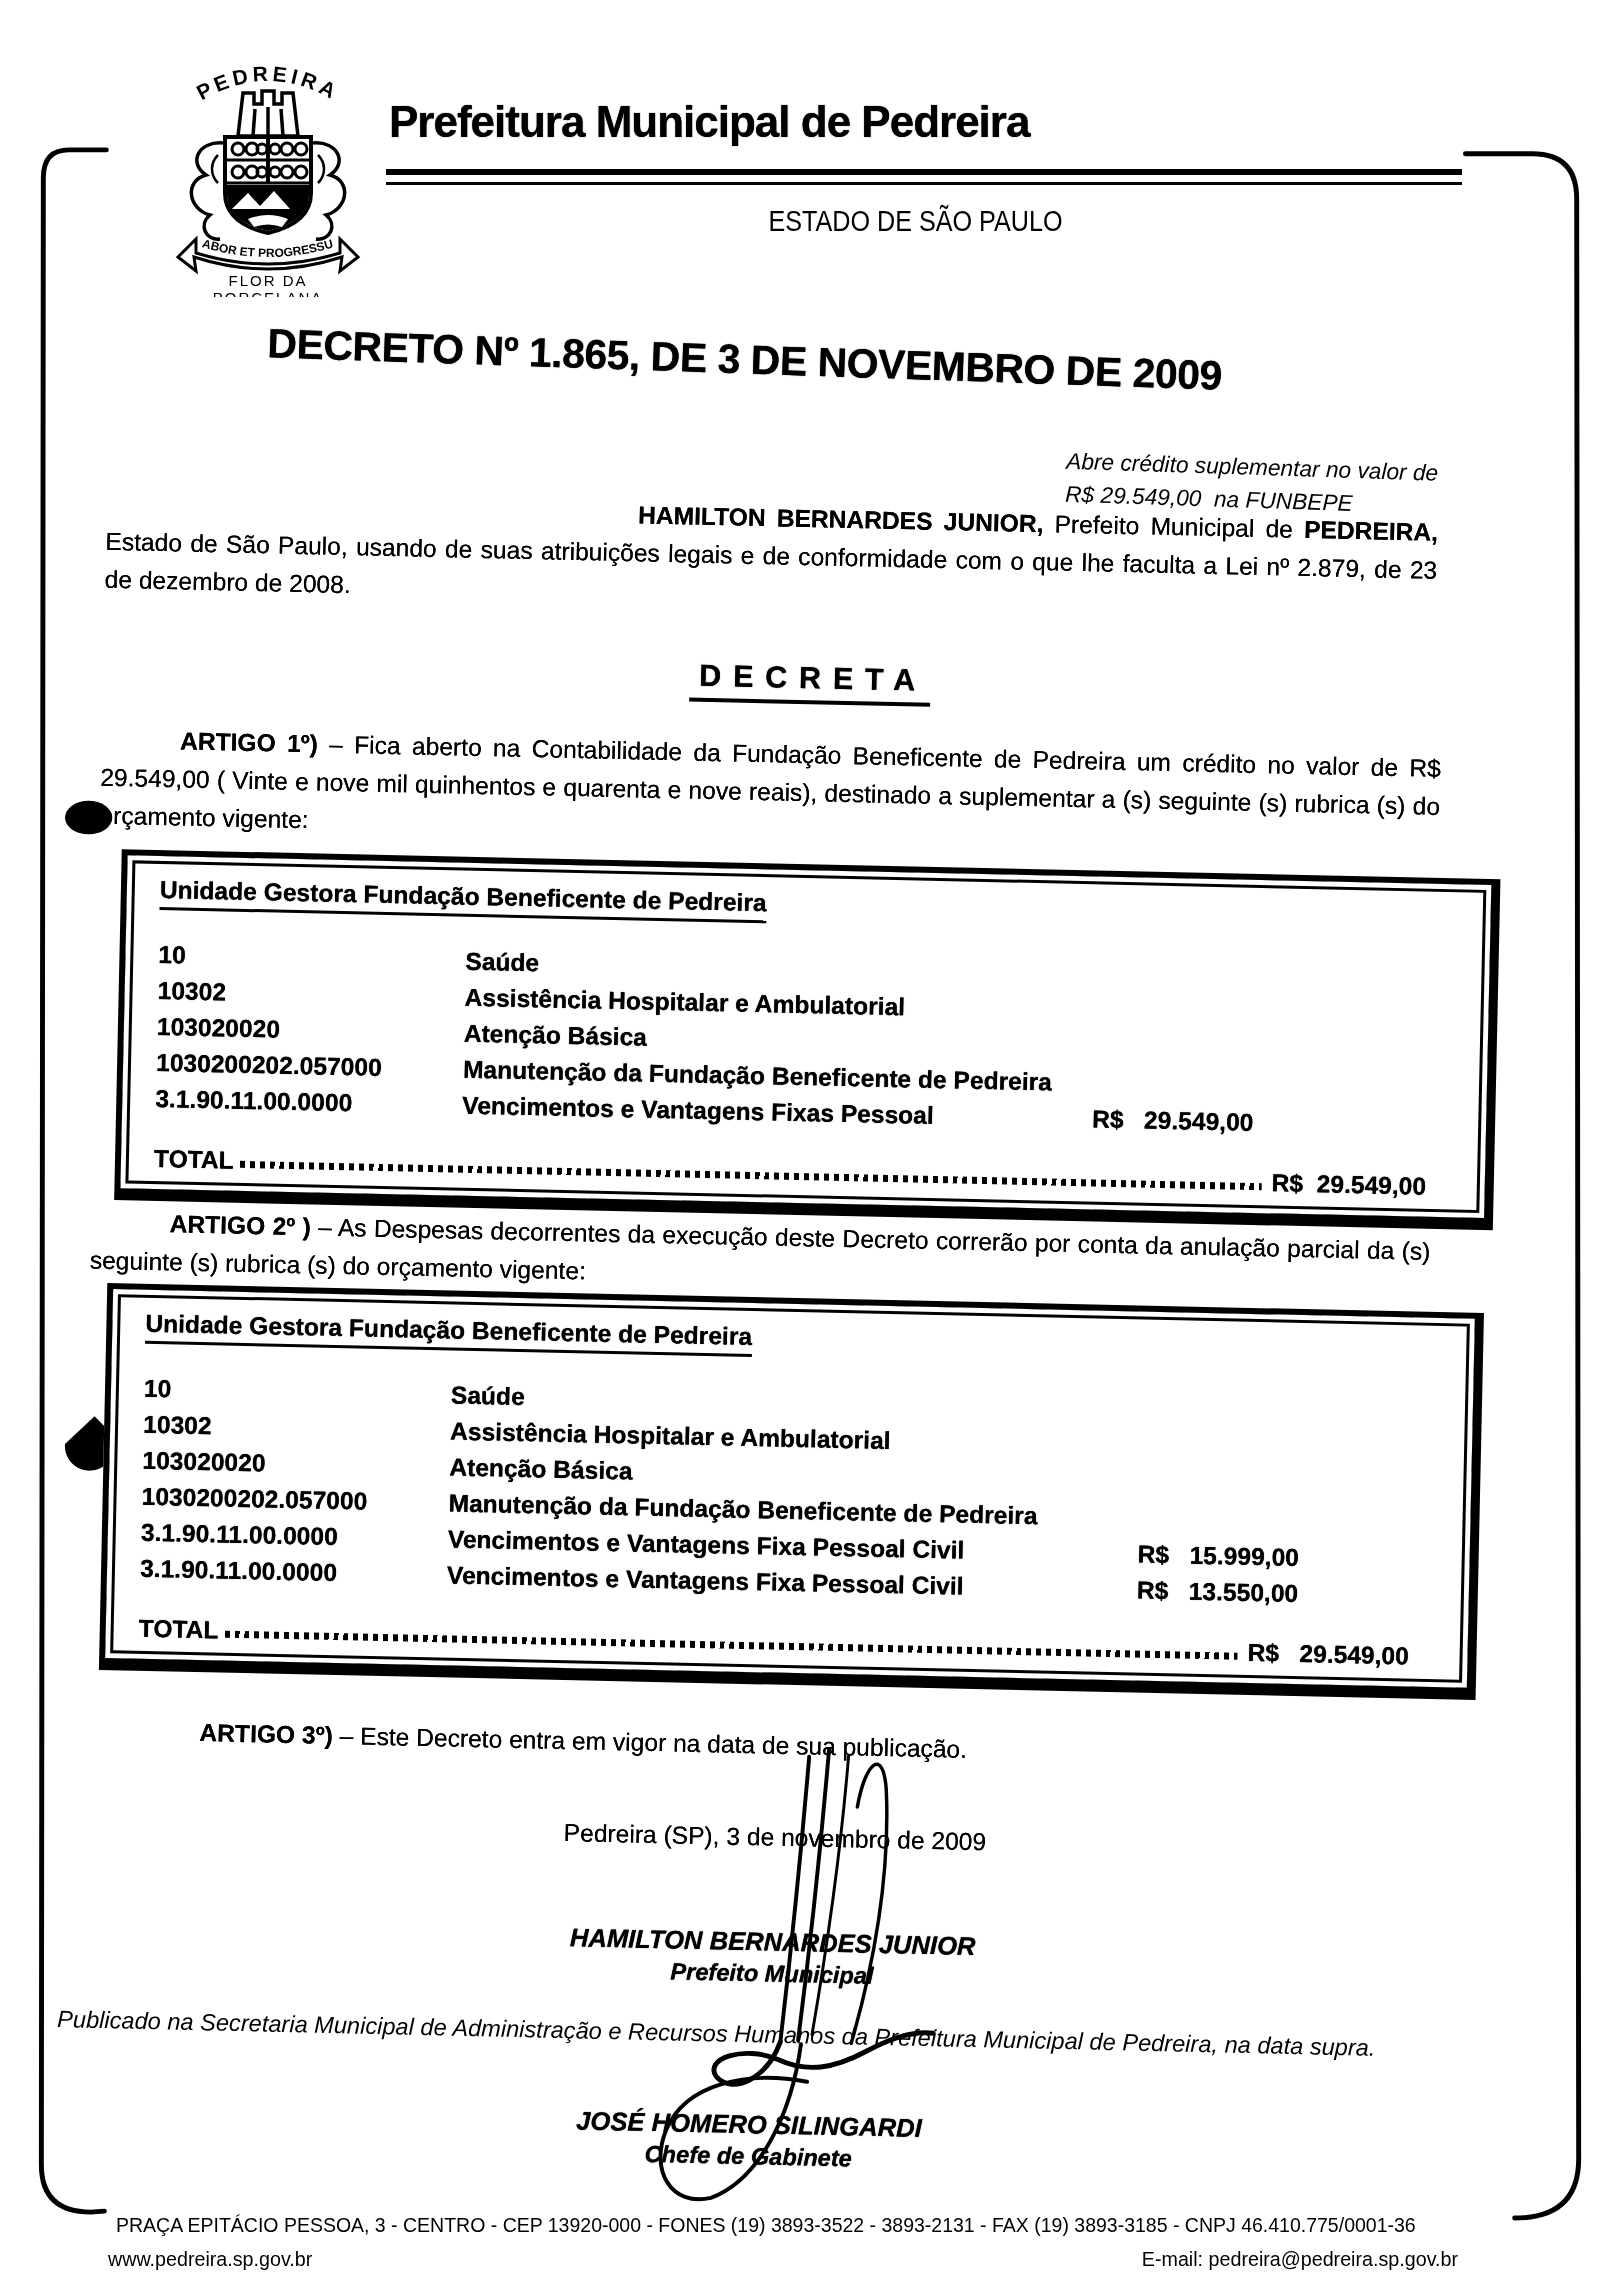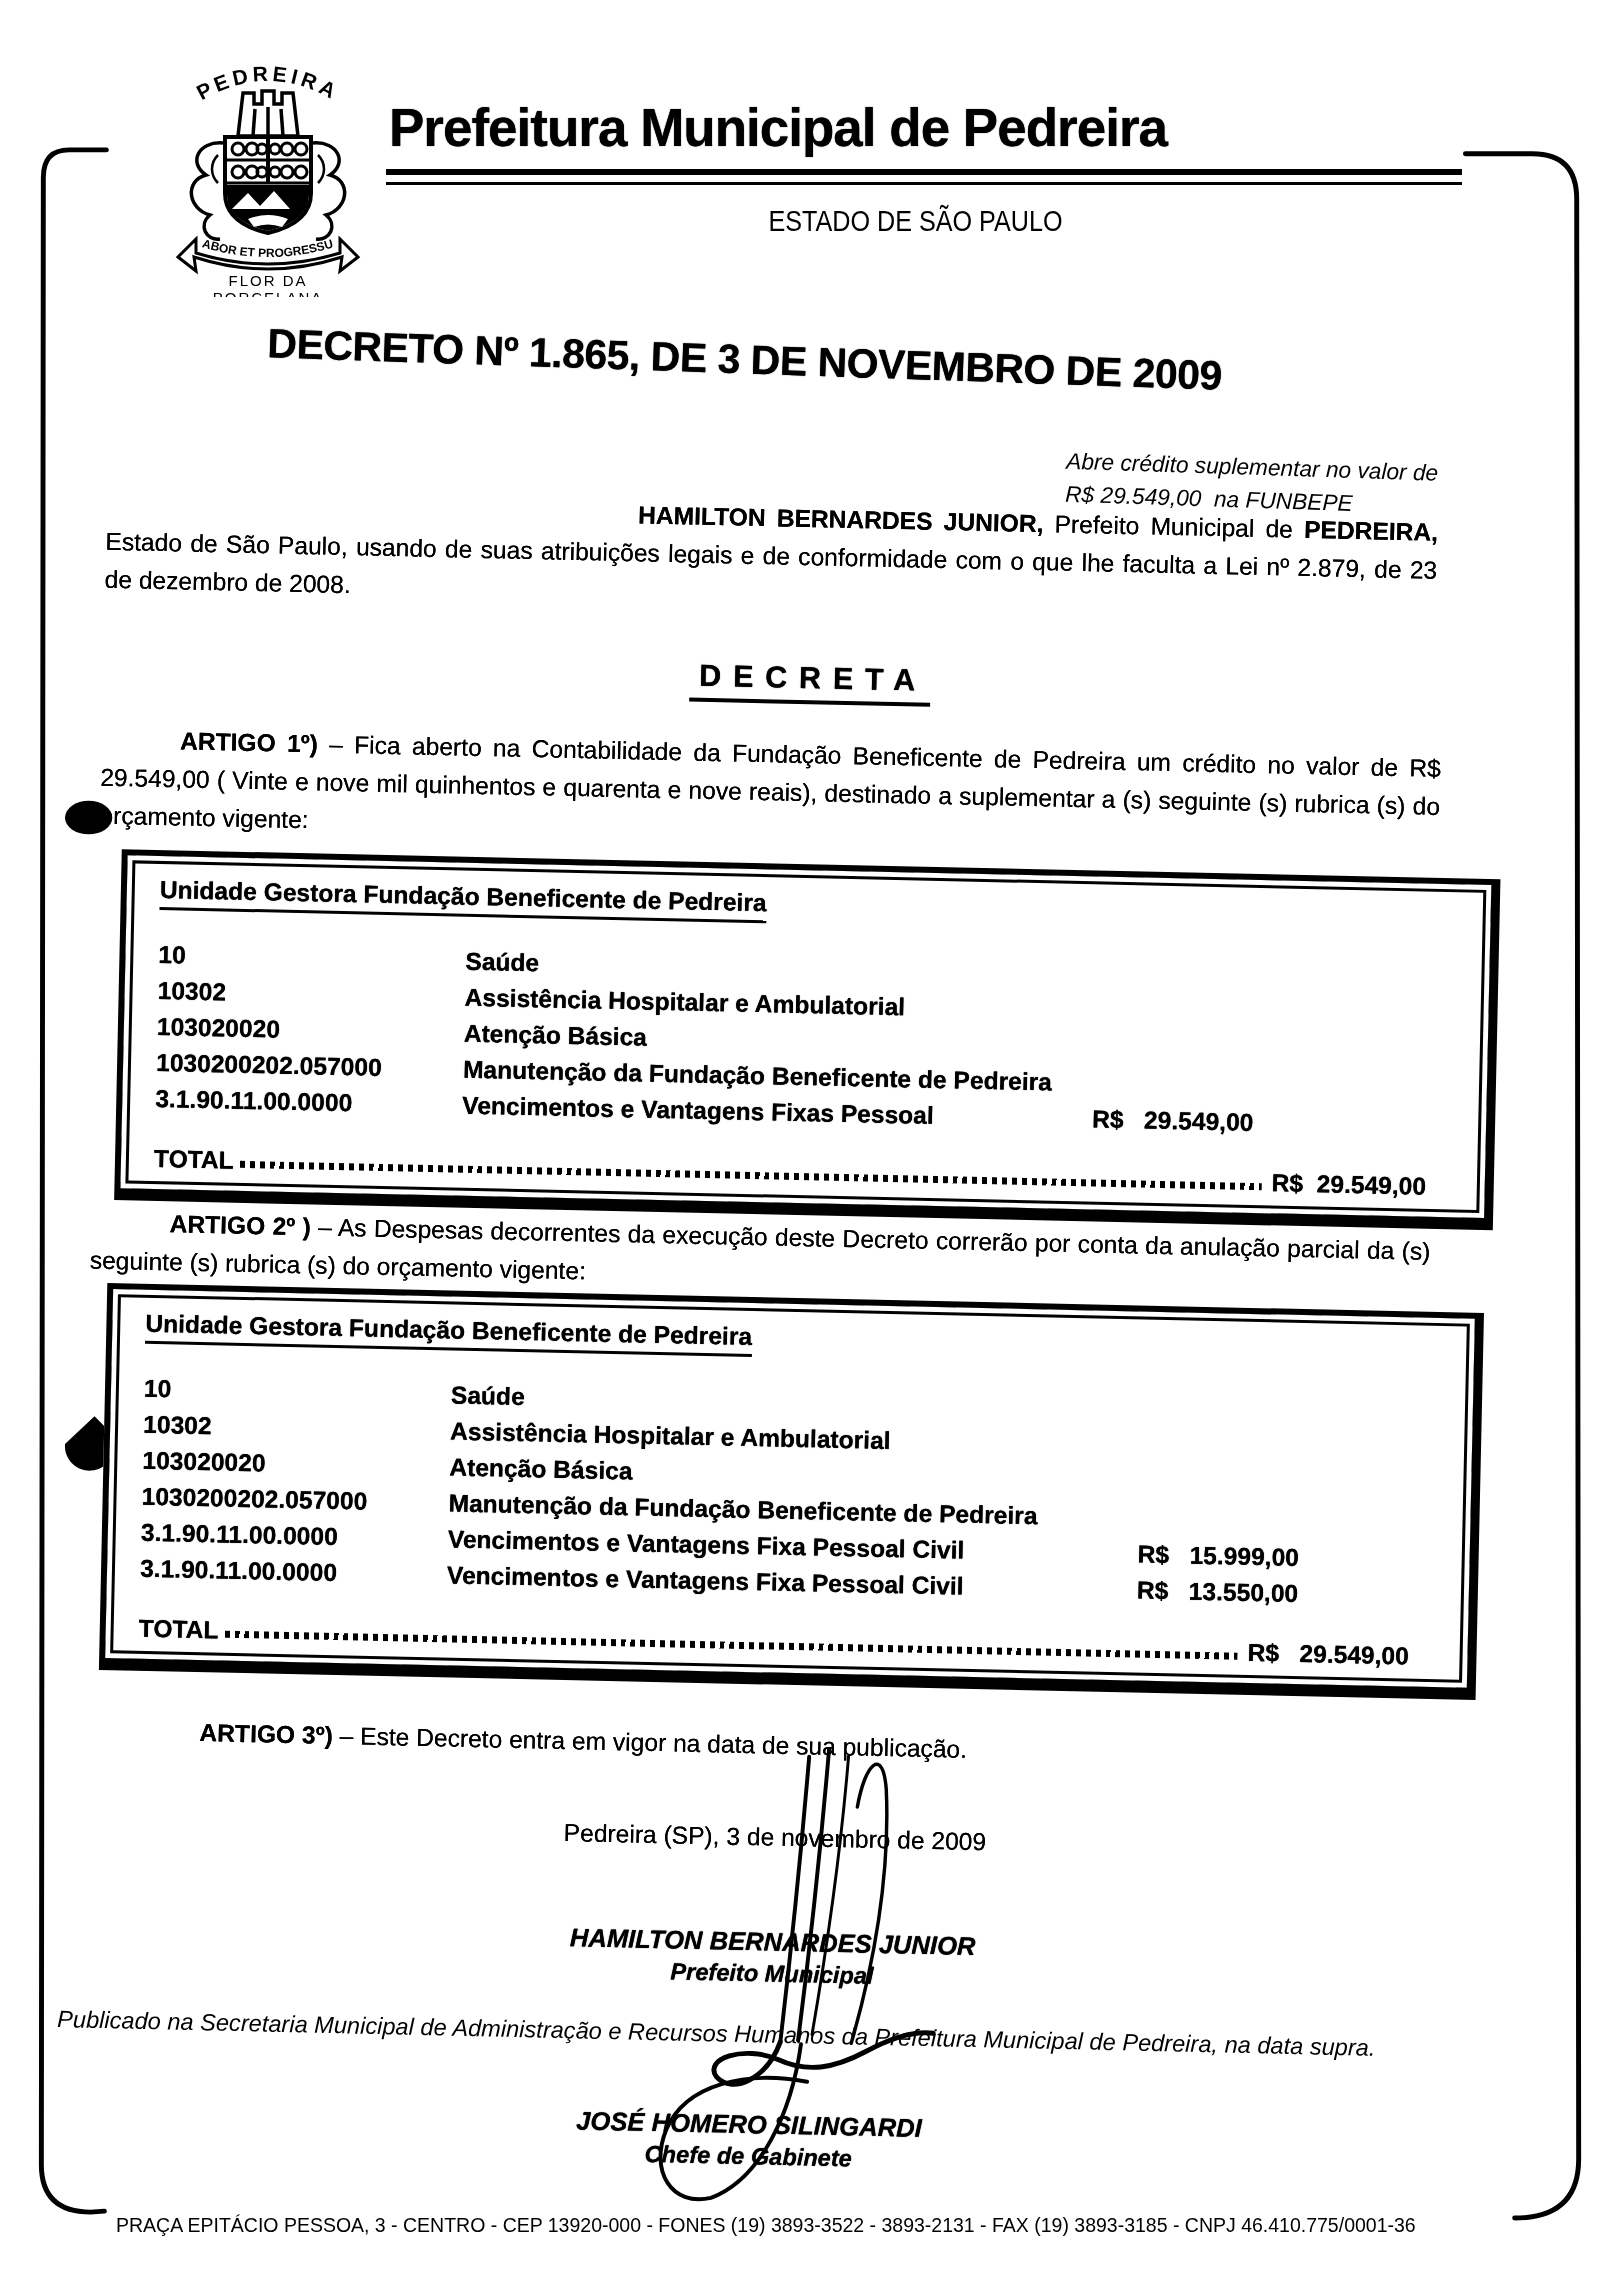--- a/index.html
+++ b/index.html
@@ -5,21 +5,21 @@
   html,body{margin:0;padding:0;background:#e8e8e8;}
   .page{
     position:relative;width:1622px;height:2295px;background:#ffffff;
     margin:0 auto;overflow:hidden;color:#000;
     font-family:"Liberation Sans","DejaVu Sans",sans-serif;
   }
   .abs{position:absolute;}
   
   .org-title{
     left:389px;top:97px;width:1084px;
-    font-size:53px;font-weight:800;letter-spacing:-1px;white-space:nowrap;
+    font-size:44px;font-weight:800;letter-spacing:-1px;white-space:nowrap;
     text-shadow:0 0 1px #000;
   }
   .rule1{left:386px;top:169px;width:1076px;height:5.9px;background:#000;}
   .rule2{left:386px;top:182px;width:1076px;height:3px;background:#000;}
   .state-line{
     left:630px;top:205px;width:571px;text-align:center;
     font-size:28.6px;letter-spacing:0px;transform:scaleX(.88);
   }
   
   .content{
@@ -283,15 +283,19 @@
         <path stroke-width="4" d="M873,1760 C866,1872 858,1962 848,2056"></path>
         <path stroke-width="3" d="M893,1766 C888,1850 877,1950 862,2050"></path>
         <path stroke-width="3.5" d="M903,1818 C910,1772 928,1756 932,1800 C938,1892 922,1982 902,2058"></path>
         <path stroke-width="5" d="M830,2058 C817,2096 783,2113 766,2095 C752,2077 793,2062 828,2076 C858,2089 885,2084 917,2066 C945,2050 967,2044 985,2046"></path>
         <path stroke-width="4" d="M851,2060 C843,2130 813,2198 763,2218 C723,2228 700,2192 716,2150 C735,2102 797,2088 858,2098"></path>
       </g>
     </svg>
   </div>
 
   <div class="abs footer-line1">PRAÇA EPITÁCIO PESSOA, 3 - CENTRO - CEP 13920-000 - FONES (19) 3893-3522 - 3893-2131 - FAX (19) 3893-3185 - CNPJ 46.410.775/0001-36</div>
+  <div class="abs footer-line2">
+    <span>www.pedreira.sp.gov.br</span>
+    <span>E-mail: pedreira@pedreira.sp.gov.br</span>
+  </div>
 
 </div>
 
 
 </body></html>

